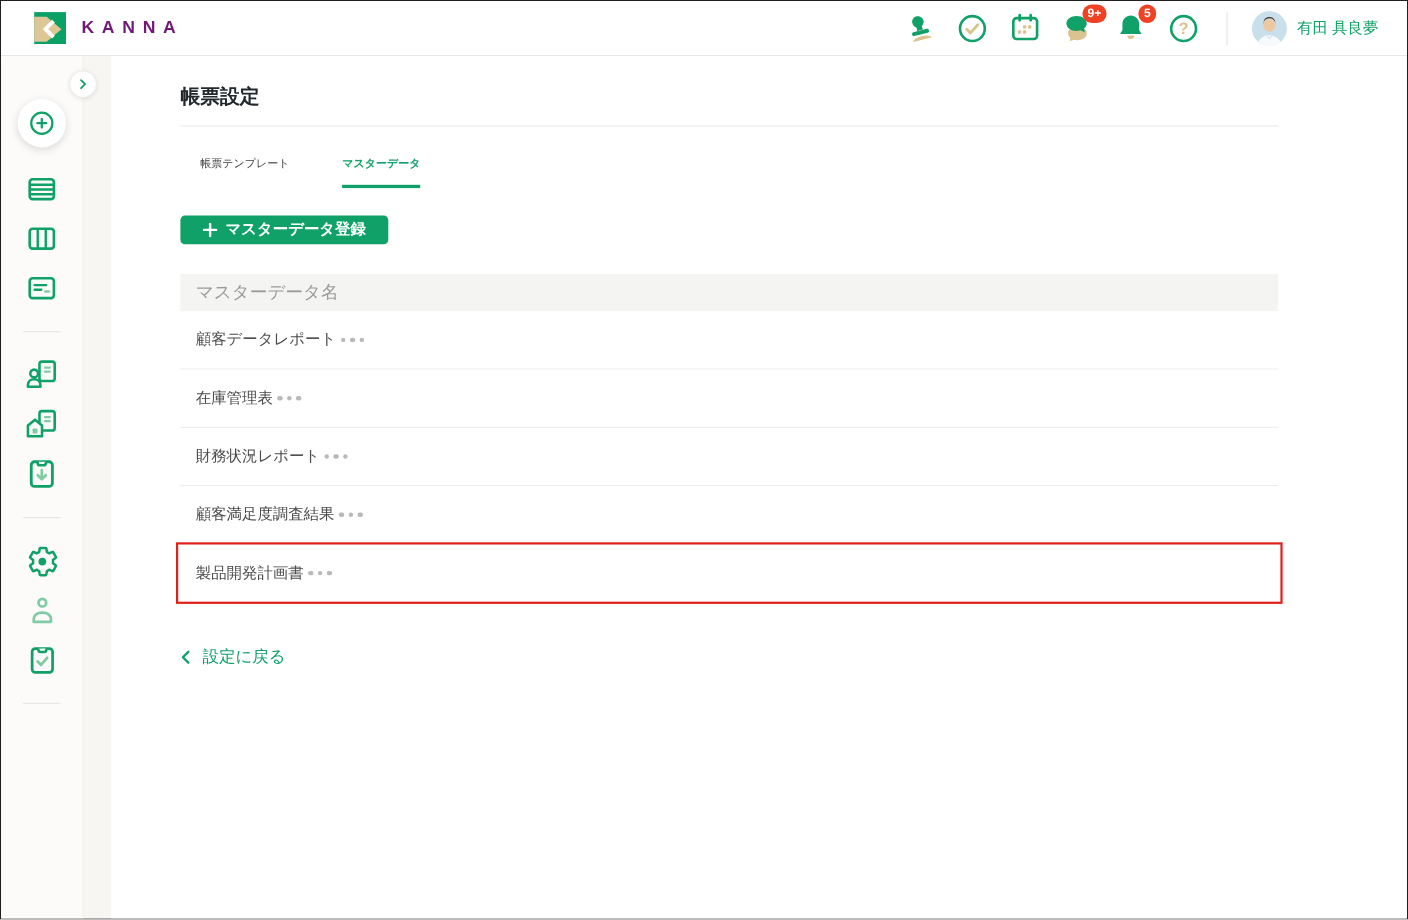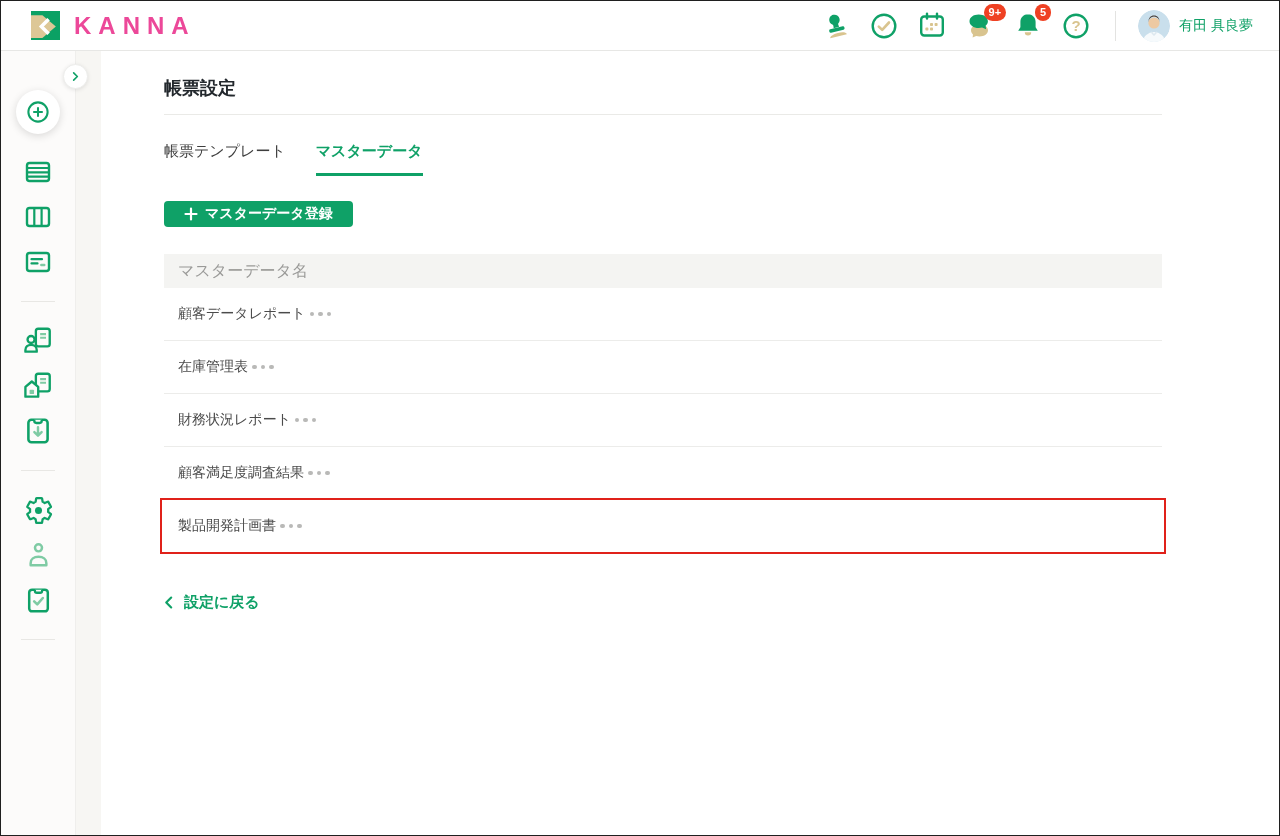--- a/index.html
+++ b/index.html
@@ -14,21 +14,21 @@
     --line:#EAEAE8;
   }
   *{margin:0;padding:0;box-sizing:border-box;}
   html,body{width:1280px;height:836px;}
   body{font-family:"Liberation Sans","DejaVu Sans",sans-serif;background:#fff;}
   .window{width:1280px;height:836px;border:1px solid #1F1F1F;background:#fff;display:flex;flex-direction:column;overflow:hidden;}
 
   
   .topbar{height:50px;flex:0 0 50px;background:#fff;border-bottom:1px solid #E7E7E5;display:flex;align-items:center;padding:0 26px 0 30px;}
   .logo-box{width:29px;height:29px;display:block;}
-  .brand{font-size:24px;font-weight:800;letter-spacing:7px;color:#ec4899;margin-left:14px;}
+  .brand{font-size:16px;font-weight:800;letter-spacing:7px;color:#701a75;margin-left:14px;}
   .topbar-spacer{flex:1;}
   .top-icons{display:flex;align-items:center;gap:18px;}
   .icon-btn{width:30px;height:30px;position:relative;border:none;background:transparent;cursor:pointer;padding:0;display:grid;place-items:center;}
   .badge{position:absolute;top:-7px;right:-11px;background:var(--badge-red);color:#fff;font-size:11px;font-weight:bold;line-height:1;padding:3px 5px;border-radius:999px;min-width:12px;text-align:center;}
   .badge.round{right:-8px;padding:3px 5px;}
   .top-divider{width:1px;height:30px;background:#E3E3E1;margin:0 22px 0 24px;}
   .avatar{width:32px;height:32px;border-radius:50%;overflow:hidden;flex:0 0 32px;display:block;cursor:pointer;border:none;background:none;padding:0;}
   .username{color:var(--green);font-size:14px;margin-left:9px;white-space:nowrap;}
 
   
@@ -41,32 +41,32 @@
   .side-icon{width:32px;height:32px;border:none;background:transparent;padding:0;display:grid;place-items:center;cursor:pointer;}
   .side-group{display:flex;flex-direction:column;align-items:center;gap:13px;}
   .side-divider{width:34px;height:1px;background:#E8E7E4;margin:23px 0;}
   .mt-list{margin-top:22px;}
 
   
   .main{flex:1;background:#fff;margin-left:25px;padding:26px 117px 0 63px;min-width:0;}
   .page-title{font-size:18px;font-weight:bold;color:var(--ink);line-height:22px;}
   .title-divider{height:1px;background:#EAEAE7;margin-top:15px;}
   .tabs{display:flex;gap:30px;margin-top:27px;}
-  .tab{font-size:15px;color:#3E3E3E;padding-bottom:12px;background:none;border:none;cursor:pointer;border-bottom:3px solid transparent;}
+  .tab{font-size:10px;color:#3E3E3E;padding-bottom:12px;background:none;border:none;cursor:pointer;border-bottom:3px solid transparent;margin-left:18px;}
   .tab.active{color:var(--green);font-weight:bold;border-bottom-color:var(--green);}
   .register-btn{margin-top:25px;display:inline-flex;align-items:center;gap:7px;background:var(--green);color:#fff;font-size:14px;font-weight:bold;border:none;border-radius:4px;padding:0 20px;height:26px;cursor:pointer;font-family:inherit;}
 
   .table{margin-top:27px;}
   .thead{height:34px;background:#F4F4F2;display:flex;align-items:center;padding:0 14px;font-size:16px;color:var(--muted);}
   .trow{height:53px;display:flex;align-items:center;padding:0 14px;border-bottom:1px solid #ECECEA;font-size:14px;color:var(--row-ink);position:relative;background:#fff;cursor:pointer;}
   .trow.highlighted::after{content:"";position:absolute;inset:-2px -4px;border:2px solid var(--hl-red);pointer-events:none;}
   .more-btn{border:none;background:transparent;display:flex;gap:4px;align-items:center;cursor:pointer;padding:6px 4px;}
   .dot{width:4.5px;height:4.5px;border-radius:50%;background:#B9B9B7;display:block;}
 
-  .back-link{margin-top:40px;display:inline-flex;align-items:center;gap:11px;color:var(--green);font-size:15px;font-weight:bold;background:none;border:none;cursor:pointer;font-family:inherit;}
+  .back-link{margin-top:40px;display:inline-flex;align-items:center;gap:11px;color:var(--green);font-size:15px;font-weight:normal;background:none;border:none;cursor:pointer;font-family:inherit;}
 </style>
 </head>
 <body>
 
 <div class="window">
 
   <header class="topbar">
     <span class="logo-box">
       <svg viewBox="0 0 28 28" width="29" height="29">
         <rect width="28" height="28" fill="#0BA164"></rect>

